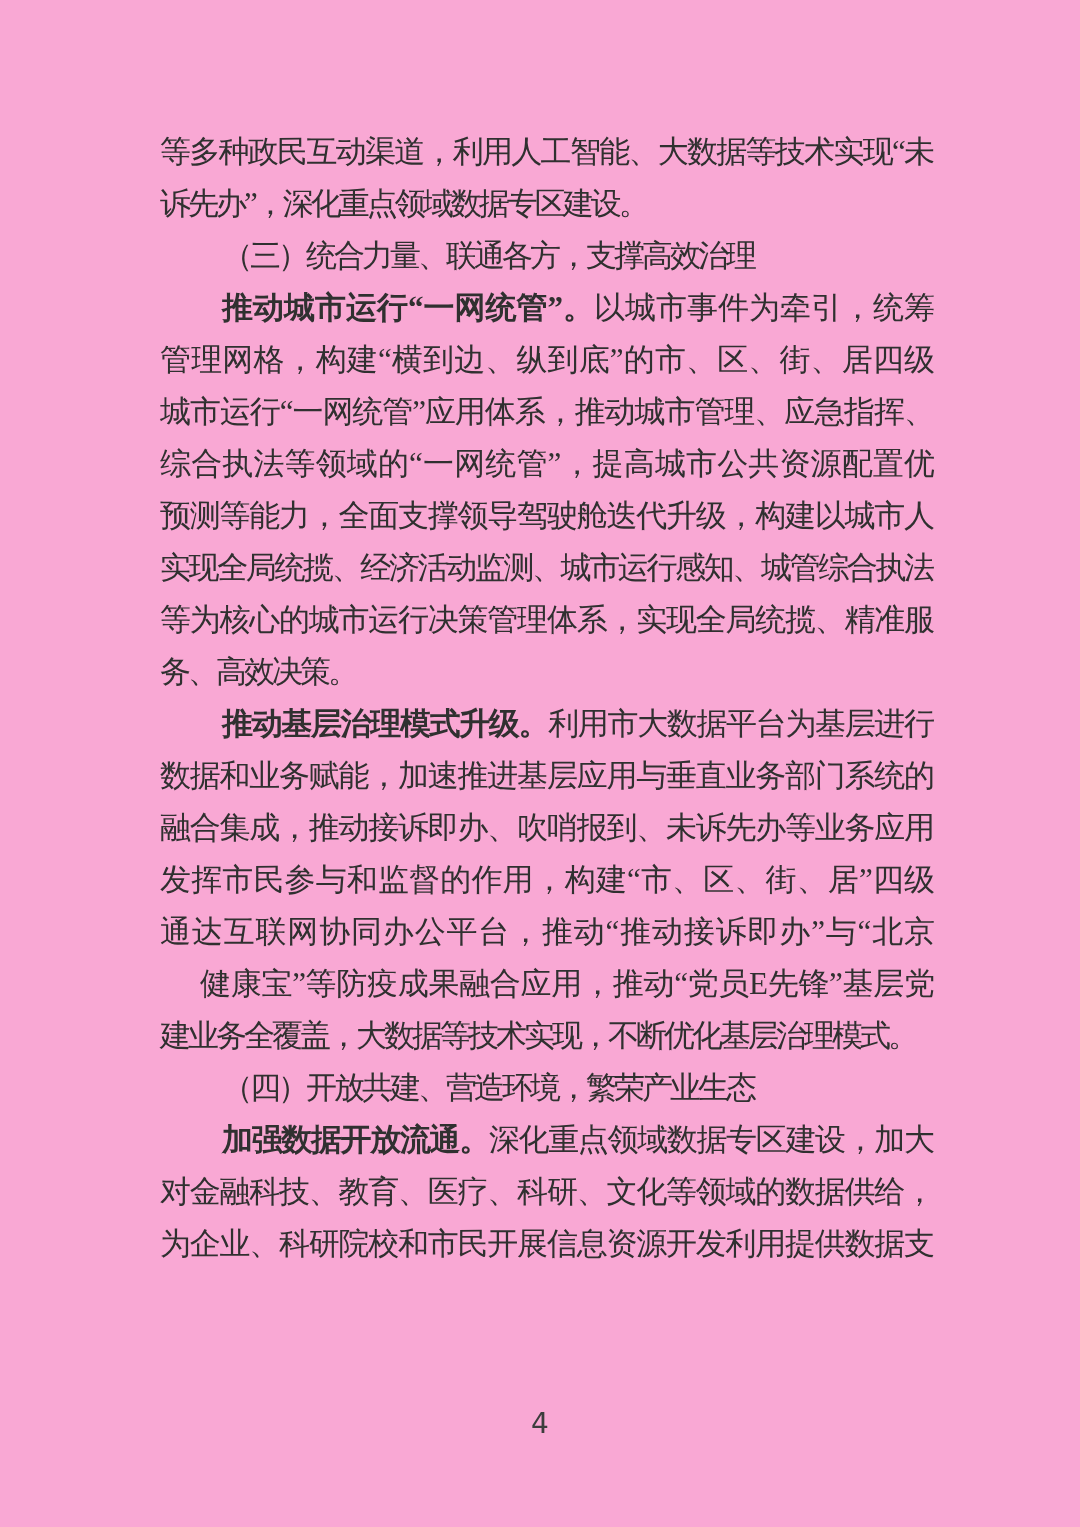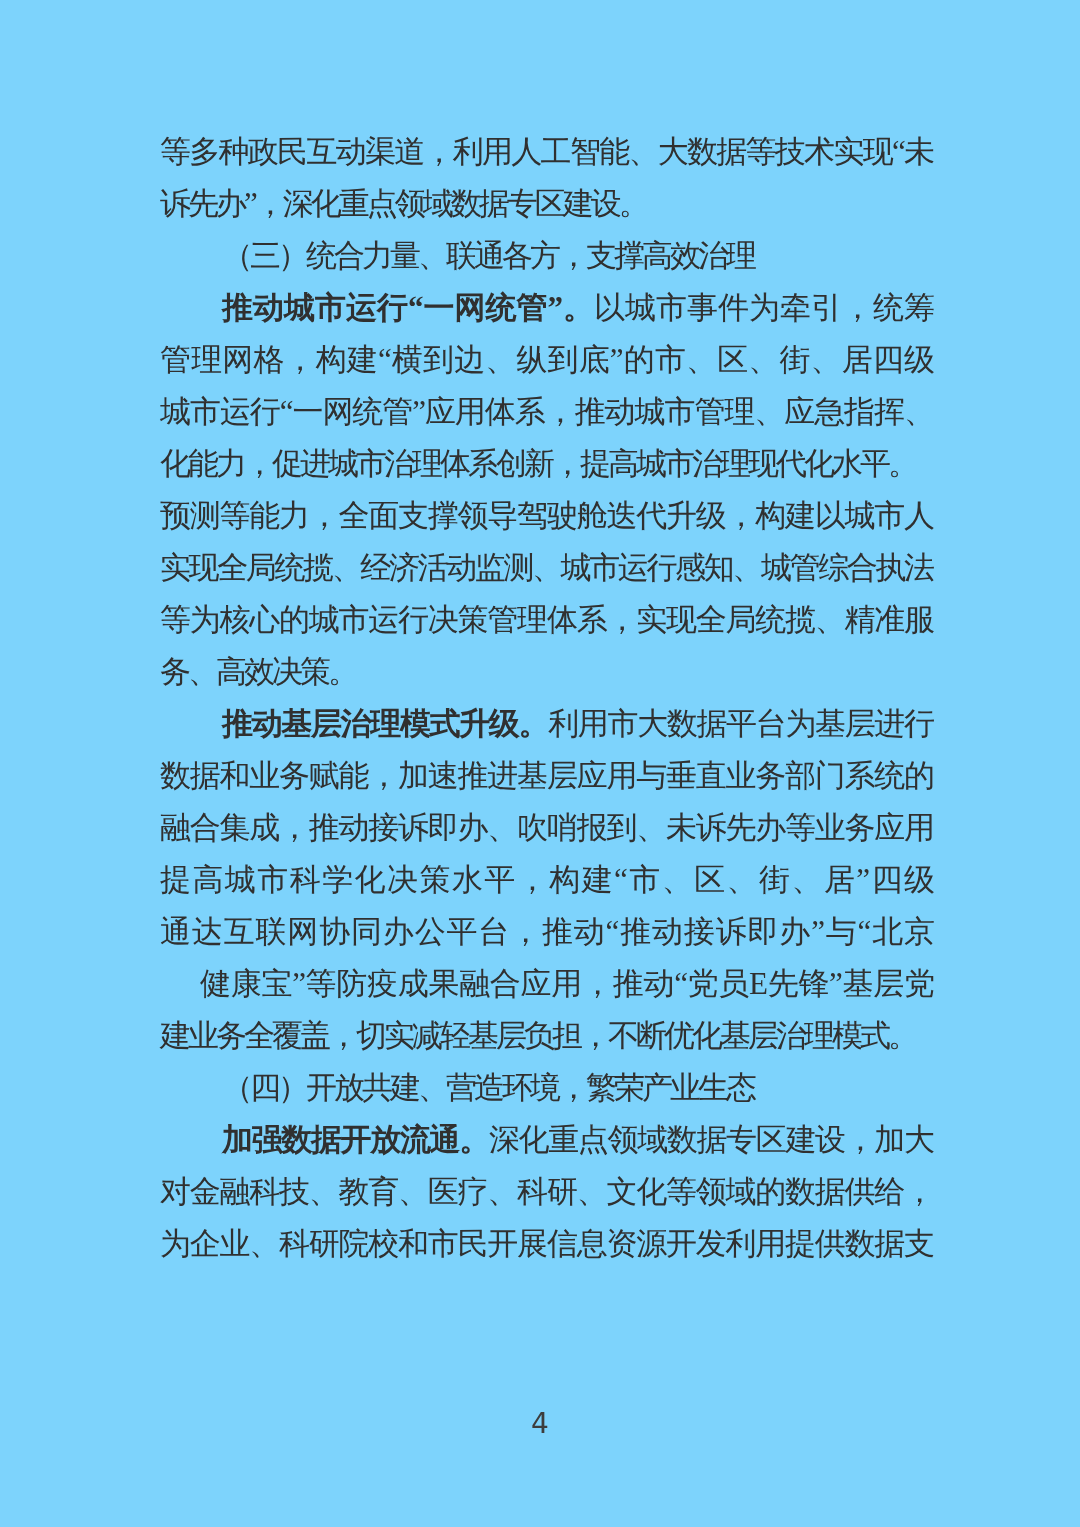--- a/index.html
+++ b/index.html
@@ -54,39 +54,39 @@
     line-height: 44px;
     text-align: center;
     font-size: 28px;
     color: #3d3d3d;
     font-family: "DejaVu Sans", "Liberation Sans", sans-serif;
   }
 </style>
 </head>
 <body>
 
-<div class="page" style="background: #7dd3fc;">
+<div class="page" style="background: #f9a8d4;">
   <div class="text-block">
       <div class="line full" style="color: rgb(48, 48, 48);"><span>等多种政民互动渠道，利用人工智能、大数据等技术实现“未</span></div>
       <div class="line" style="color: rgb(48, 48, 48);"><span>诉先办”，深化重点领域数据专区建设。</span></div>
       <div class="line indent heading" style="color: rgb(48, 48, 48);"><span>（三）统合力量、联通各方，支撑高效治理</span></div>
       <div class="line full indent" style="color: rgb(48, 48, 48);"><b>推动城市运行“一网统管”。</b><span>以城市事件为牵引，统筹</span></div>
       <div class="line full" style="color: rgb(48, 48, 48);"><span>管理网格，构建“横到边、纵到底”的市、区、街、居四级</span></div>
       <div class="line full" style="color: rgb(48, 48, 48);"><span>城市运行“一网统管”应用体系，推动城市管理、应急指挥、</span></div>
-      <div class="line" style="color: rgb(48, 48, 48);"><span>化能力，促进城市治理体系创新，提高城市治理现代化水平。</span></div>
+      <div class="line full" style="color: rgb(48, 48, 48);"><span>综合执法等领域的“一网统管”，提高城市公共资源配置优</span></div>
       <div class="line full" style="color: rgb(48, 48, 48);"><span>预测等能力，全面支撑领导驾驶舱迭代升级，构建以城市人</span></div>
       <div class="line full" style="color: rgb(48, 48, 48);"><span>实现全局统揽、经济活动监测、城市运行感知、城管综合执法</span></div>
       <div class="line full" style="color: rgb(48, 48, 48);"><span>等为核心的城市运行决策管理体系，实现全局统揽、精准服</span></div>
       <div class="line" style="color: rgb(48, 48, 48);"><span>务、高效决策。</span></div>
       <div class="line full indent" style="color: rgb(48, 48, 48);"><b>推动基层治理模式升级。</b><span>利用市大数据平台为基层进行</span></div>
       <div class="line full" style="color: rgb(48, 48, 48);"><span>数据和业务赋能，加速推进基层应用与垂直业务部门系统的</span></div>
       <div class="line full" style="color: rgb(48, 48, 48);"><span>融合集成，推动接诉即办、吹哨报到、未诉先办等业务应用</span></div>
-      <div class="line full" style="color: rgb(48, 48, 48);"><span>提高城市科学化决策水平，构建“市、区、街、居”四级</span></div>
+      <div class="line full" style="color: rgb(48, 48, 48);"><span>发挥市民参与和监督的作用，构建“市、区、街、居”四级</span></div>
       <div class="line full" style="color: rgb(48, 48, 48);"><span>通达互联网协同办公平台，推动“推动接诉即办”与“北京</span></div>
       <div class="line full" style="color: rgb(48, 48, 48); margin-left: 40px;"><span>健康宝”等防疫成果融合应用，推动“党员E先锋”基层党</span></div>
-      <div class="line" style="color: rgb(48, 48, 48);"><span>建业务全覆盖，切实减轻基层负担，不断优化基层治理模式。</span></div>
+      <div class="line" style="color: rgb(48, 48, 48);"><span>建业务全覆盖，大数据等技术实现，不断优化基层治理模式。</span></div>
       <div class="line indent heading" style="color: rgb(48, 48, 48);"><span>（四）开放共建、营造环境，繁荣产业生态</span></div>
       <div class="line full indent" style="color: rgb(48, 48, 48);"><b>加强数据开放流通。</b><span>深化重点领域数据专区建设，加大</span></div>
       <div class="line full" style="color: rgb(48, 48, 48);"><span>对金融科技、教育、医疗、科研、文化等领域的数据供给，</span></div>
       <div class="line full" style="color: rgb(48, 48, 48);"><span>为企业、科研院校和市民开展信息资源开发利用提供数据支</span></div>
     </div>
   <div class="page-number" style="color: rgb(61, 61, 61);">4</div>
 </div>
 
 </body></html>

